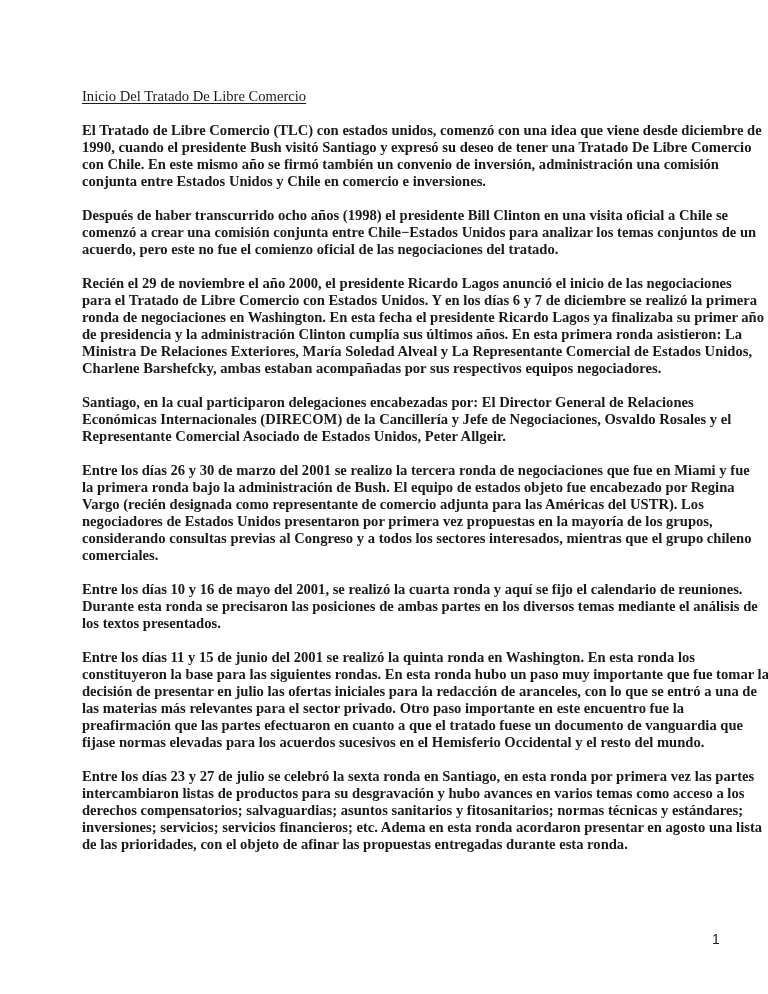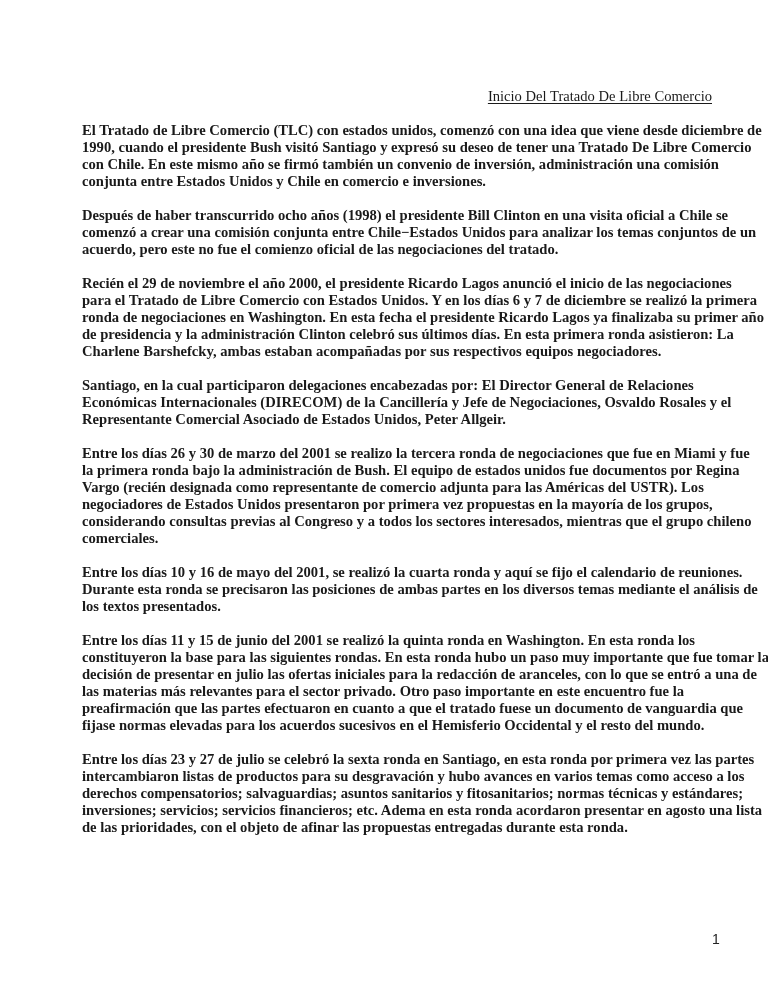--- a/index.html
+++ b/index.html
@@ -28,21 +28,20 @@
       top: 88px;
       width: 630px;
       font-size: 14.6px;
       line-height: 17px;
     }
     .heading {
       text-decoration: underline;
       text-underline-offset: 2px;
       margin: 0 0 17px 0;
       white-space: nowrap;
-      text-align: right;
     }
     .para {
       margin: 0 0 17px 0;
       font-weight: bold;
     }
     .line {
       display: block;
       white-space: nowrap;
     }
     .page-number {
@@ -71,33 +70,34 @@
     <div class="para">
       <span class="line">Después de haber transcurrido ocho años (1998) el presidente Bill Clinton en una visita oficial a Chile se</span>
       <span class="line">comenzó a crear una comisión conjunta entre Chile−Estados Unidos para analizar los temas conjuntos de un</span>
       <span class="line">acuerdo, pero este no fue el comienzo oficial de las negociaciones del tratado.</span>
     </div>
 
     <div class="para">
       <span class="line">Recién el 29 de noviembre el año 2000, el presidente Ricardo Lagos anunció el inicio de las negociaciones</span>
       <span class="line">para el Tratado de Libre Comercio con Estados Unidos. Y en los días 6 y 7 de diciembre se realizó la primera</span>
       <span class="line">ronda de negociaciones en Washington. En esta fecha el presidente Ricardo Lagos ya finalizaba su primer año</span>
-      <span class="line">de presidencia y la administración Clinton celebró sus últimos días. En esta primera ronda asistieron: La</span>
+      <span class="line">de presidencia y la administración Clinton cumplía sus últimos años. En esta primera ronda asistieron: La</span>
+      <span class="line">Ministra De Relaciones Exteriores, María Soledad Alveal y La Representante Comercial de Estados Unidos,</span>
       <span class="line">Charlene Barshefcky, ambas estaban acompañadas por sus respectivos equipos negociadores.</span>
     </div>
 
     <div class="para">
       <span class="line">Santiago, en la cual participaron delegaciones encabezadas por: El Director General de Relaciones</span>
       <span class="line">Económicas Internacionales (DIRECOM) de la Cancillería y Jefe de Negociaciones, Osvaldo Rosales y el</span>
       <span class="line">Representante Comercial Asociado de Estados Unidos, Peter Allgeir.</span>
     </div>
 
     <div class="para">
       <span class="line">Entre los días 26 y 30 de marzo del 2001 se realizo la tercera ronda de negociaciones que fue en Miami y fue</span>
-      <span class="line">la primera ronda bajo la administración de Bush. El equipo de estados unidos fue documentos por Regina</span>
+      <span class="line">la primera ronda bajo la administración de Bush. El equipo de estados objeto fue encabezado por Regina</span>
       <span class="line">Vargo (recién designada como representante de comercio adjunta para las Américas del USTR). Los</span>
       <span class="line">negociadores de Estados Unidos presentaron por primera vez propuestas en la mayoría de los grupos,</span>
       <span class="line">considerando consultas previas al Congreso y a todos los sectores interesados, mientras que el grupo chileno</span>
       <span class="line">comerciales.</span>
     </div>
 
     <div class="para">
       <span class="line">Entre los días 10 y 16 de mayo del 2001, se realizó la cuarta ronda y aquí se fijo el calendario de reuniones.</span>
       <span class="line">Durante esta ronda se precisaron las posiciones de ambas partes en los diversos temas mediante el análisis de</span>
       <span class="line">los textos presentados.</span>

